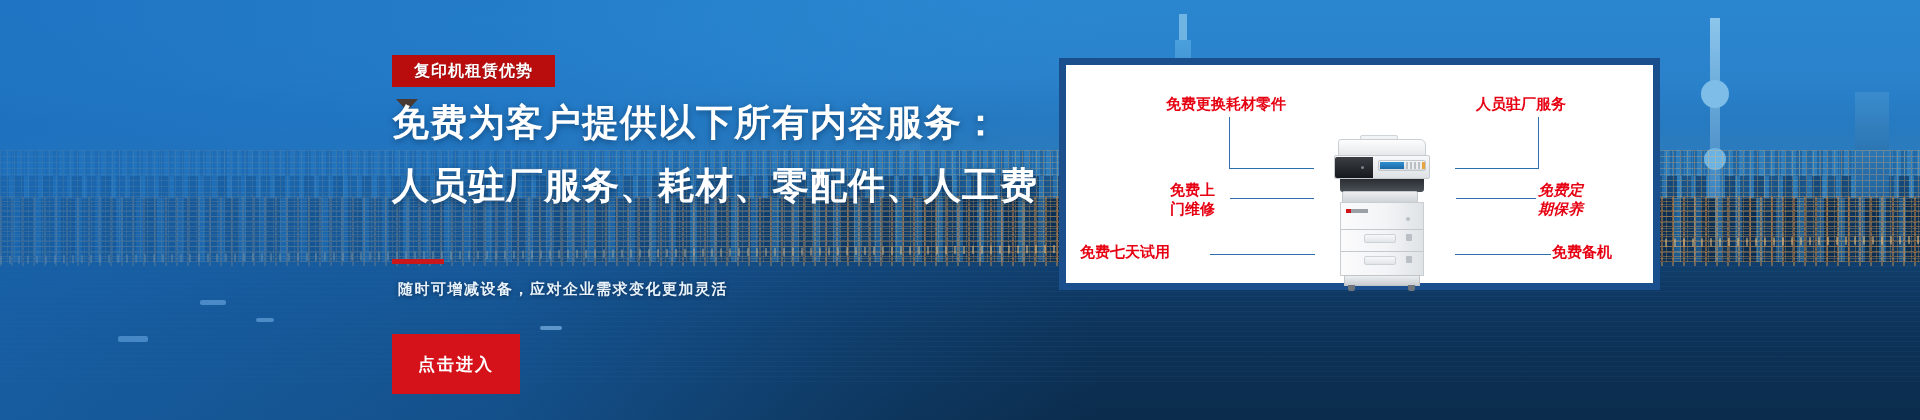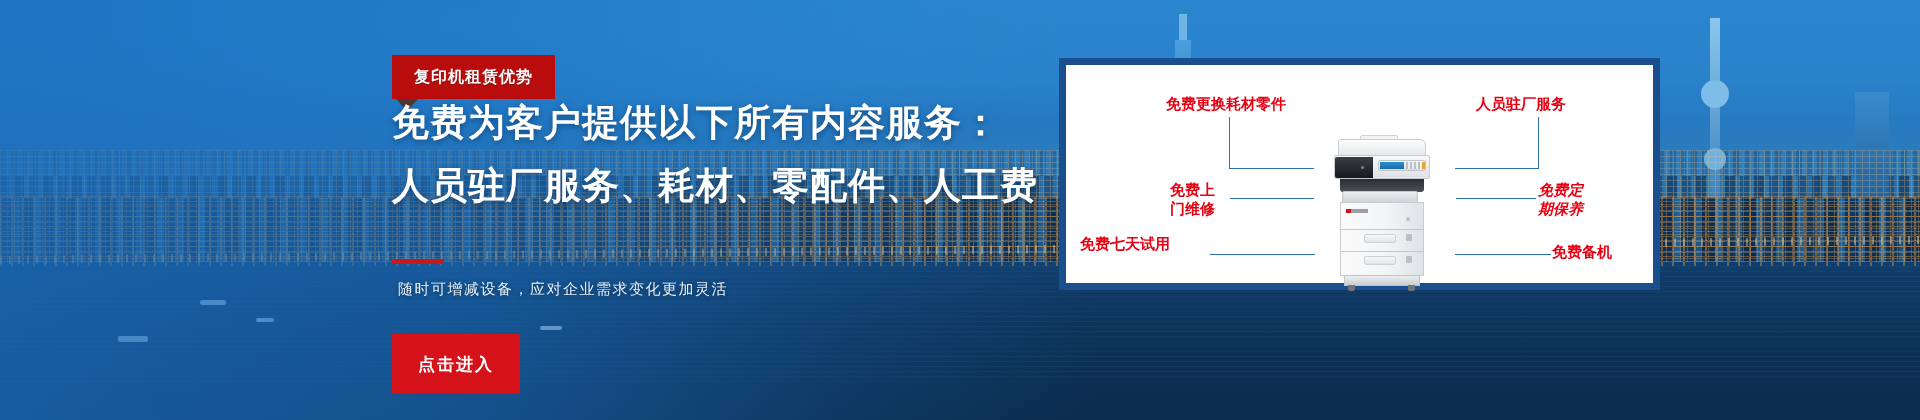--- a/index.html
+++ b/index.html
@@ -132,21 +132,21 @@
   .wash{
     position:absolute; left:0; top:0; width:1100px; height:420px;
     background:linear-gradient(to right, rgba(27,110,190,.72) 0%, rgba(27,110,190,.55) 45%, rgba(27,110,190,.18) 78%, rgba(27,110,190,0) 100%);
   }
 
   
   .copy{ position:absolute; left:392px; top:0; width:640px; height:420px; }
 
   .tag{
     position:absolute; left:0; top:55px;
-    height:44px; padding:0 22px;
+    height:32px; padding:0 22px;
     background:#b90c0c;
     display:flex; align-items:center;
     color:#ffffff; font-size:16px; font-weight:bold; letter-spacing:1px;
     text-shadow:0 1px 0 rgba(0,0,0,.25);
     white-space:nowrap;
   }
   .tag-arrow{
     position:absolute; left:4px; top:99px;
     width:0; height:0;
     border-left:11px solid transparent;
@@ -171,20 +171,21 @@
     width:52px; height:5px; background:#c9181b;
   }
 
   .sub{
     position:absolute; left:6px; top:280px;
     color:#e9f3fb;
     font-size:15px;
     letter-spacing:1.5px;
     white-space:nowrap;
     text-shadow:0 1px 4px rgba(5,30,60,.7);
+    font-weight:bold;
   }
 
   .cta{
     position:absolute; left:0; top:334px;
     width:128px; height:60px;
     background:#d5111a;
     border:none;
     color:#ffffff;
     font-family:"Liberation Sans","DejaVu Sans",sans-serif;
     font-size:17px; font-weight:bold; letter-spacing:2px;
@@ -207,21 +208,21 @@
     font-family:"DejaVu Serif","Liberation Serif",serif;
     font-weight:bold;
     font-size:15px;
     line-height:19px;
     white-space:pre-line;
   }
   .f-tl{ left:100px; top:30px; }
   .f-tr{ left:410px; top:30px; }
   .f-ml{ left:104px; top:116px; text-align:left; }
   .f-mr{ left:472px; top:116px;font-style:italic; }
-  .f-bl{ left:14px; top:170px; }
+  .f-bl{ left:14px; top:178px; }
   .f-br{ left:486px; top:178px; }
 
   .lead{ position:absolute; background:#2e6fae; }
   .lead-v{ width:1px; }
   .lead-h{ height:1px; }
 
   
   .l-tl-v{ left:163px; top:52px; width:1px; height:52px; }
   .l-tl-h{ left:163px; top:103px; width:85px; height:1px; }
   

